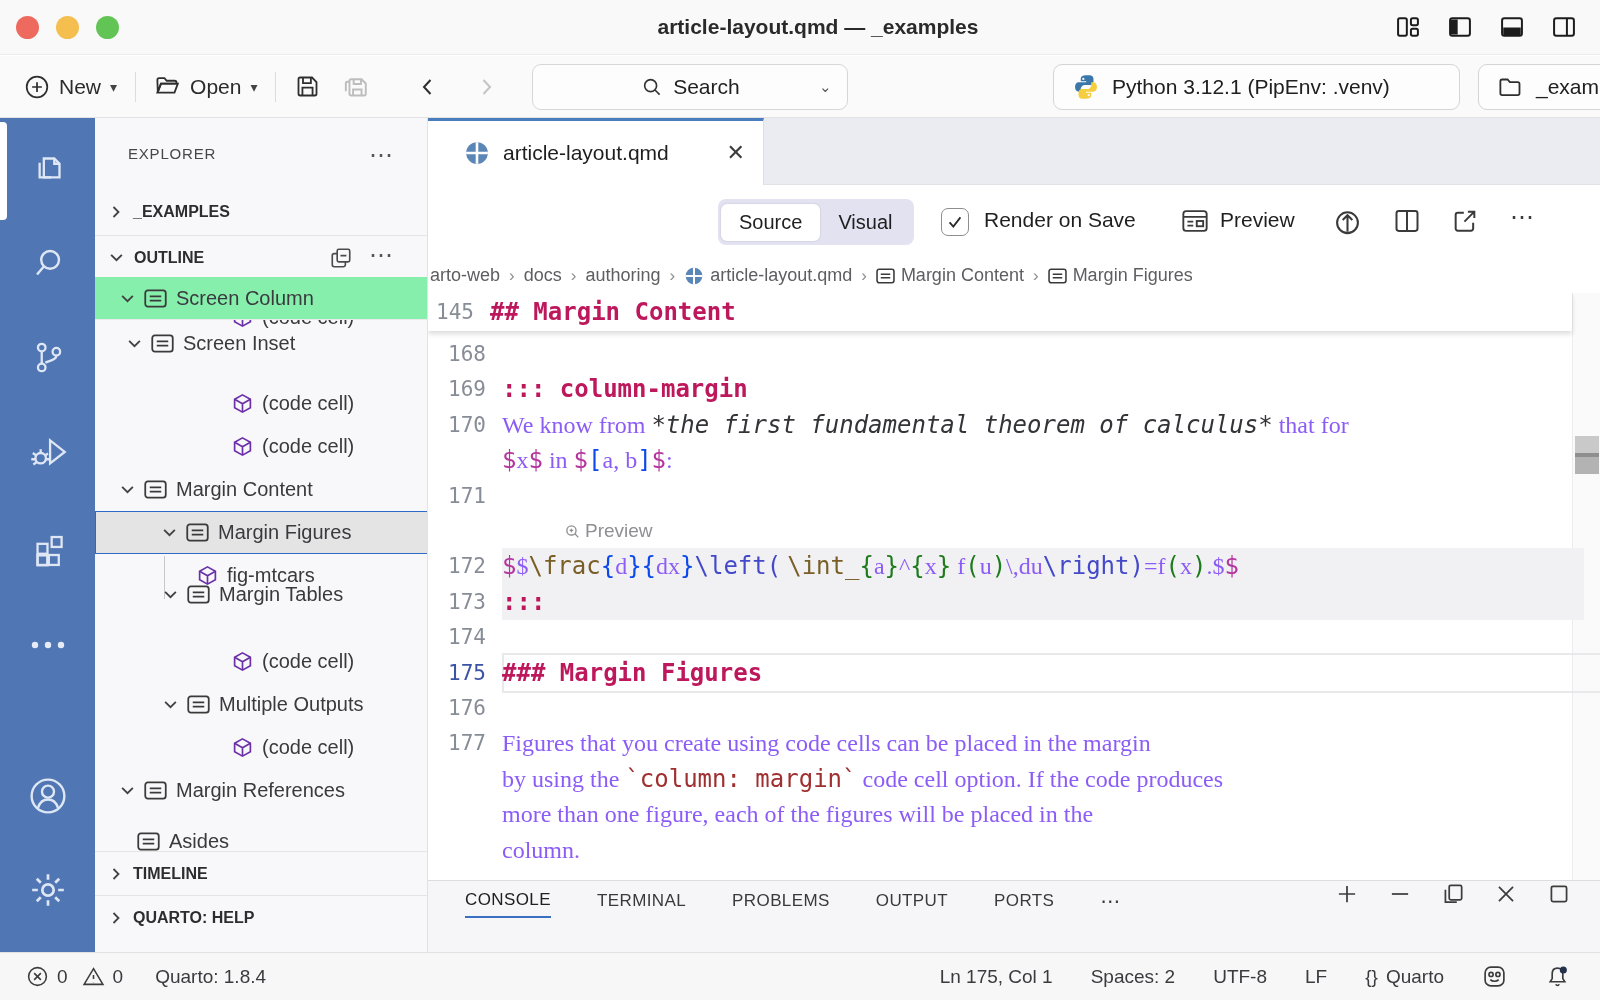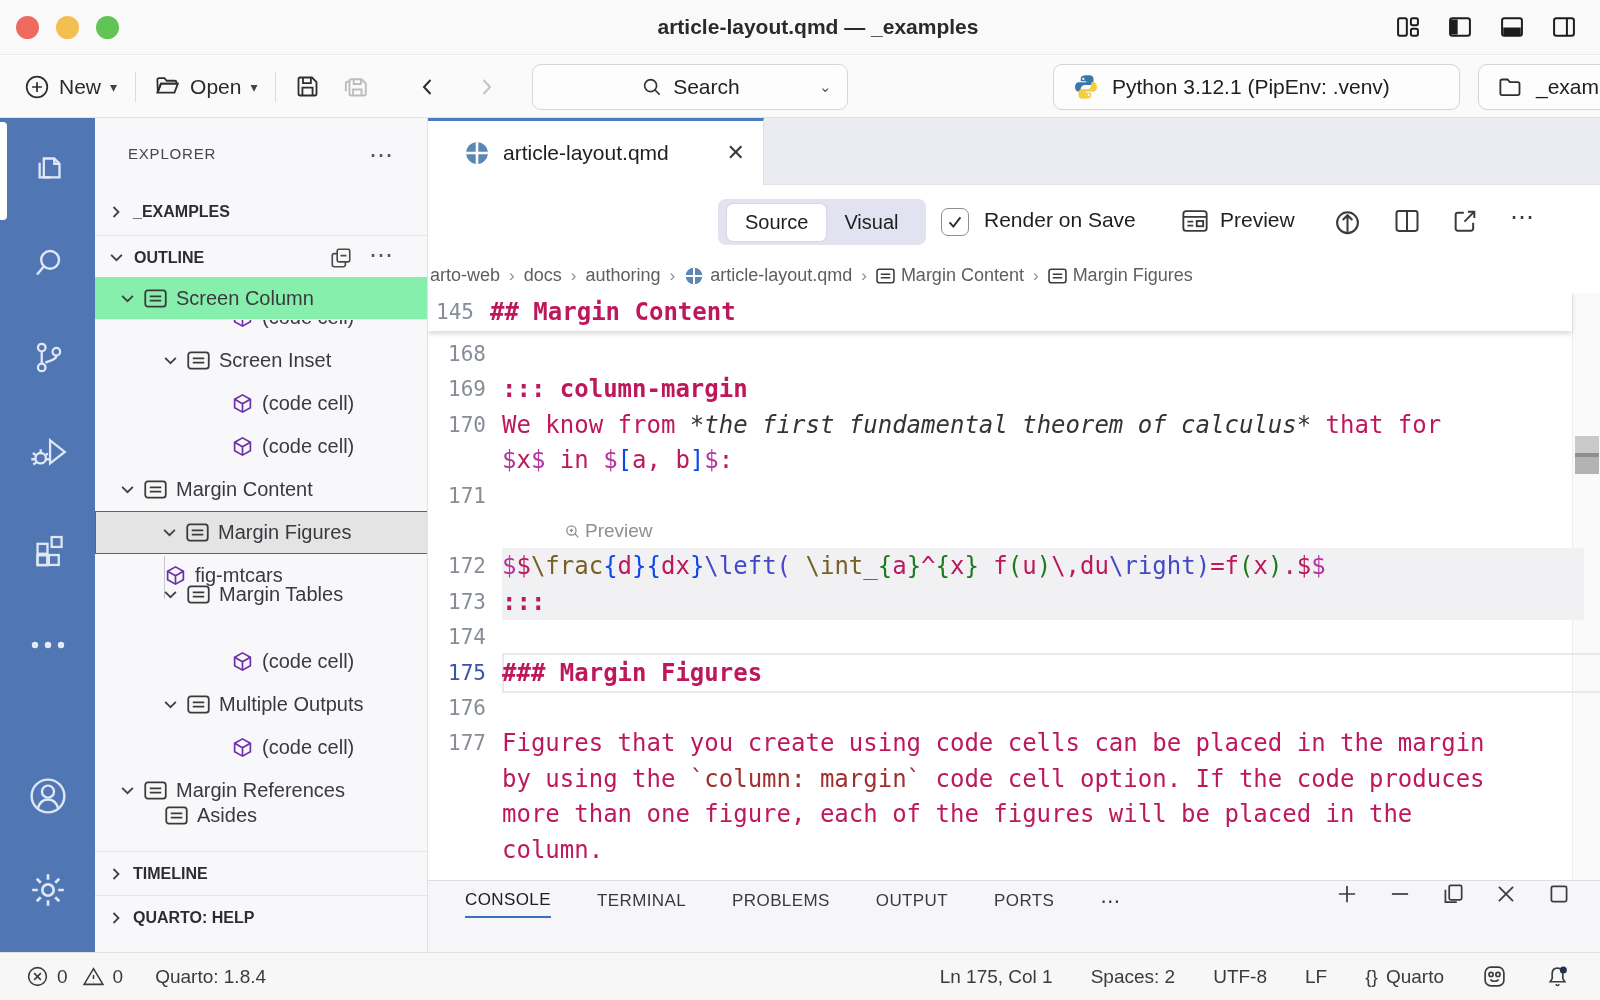--- a/index.html
+++ b/index.html
@@ -54,42 +54,42 @@
   
   .main{position:absolute;left:428px;top:118px;width:1172px;height:834px;background:#fff;}
 
   .tabbar{position:absolute;left:0;top:0;width:1172px;height:67px;background:#ebecf1;border-bottom:1px solid #e2e2e6;}
   .tab{position:absolute;left:0;top:0;width:336px;height:67px;background:#fff;border-top:3px solid #4a7dbe;
     border-right:1px solid #dfdfe3;display:flex;align-items:center;gap:13px;padding:0 18px 0 36px;font-size:21px;color:#1e1e1e;}
   .tab-close{margin-left:auto;font-size:22px;color:#3c3c3c;}
 
   .edtoolbar{position:absolute;left:0;top:67px;width:1172px;height:73px;background:#fff;}
   .seg{position:absolute;left:290px;top:14px;height:46px;background:#e2e2f1;border-radius:8px;
-    display:flex;align-items:center;padding:9px;font-size:20px;color:#1f1f1f;}
+    display:flex;align-items:center;padding:3px;font-size:20px;color:#1f1f1f;}
   .seg .on{background:#fff;border-radius:6px;padding:7px 18px;box-shadow:0 0 2px rgba(0,0,0,.18);}
   .seg .off{padding:7px 18px;}
   .chk{position:absolute;left:513px;top:23px;width:28px;height:28px;border:1.6px solid #8e8e8e;border-radius:7px;
     display:flex;align-items:center;justify-content:center;background:#fff;}
   .edt-label{position:absolute;top:23px;font-size:21px;color:#1f1f1f;white-space:nowrap;}
   .edt-ic{position:absolute;top:22px;}
   .more3{font-size:24px;color:#3a3a3a;letter-spacing:2px;}
 
   .breadcrumbs{position:absolute;left:0;top:140px;width:1172px;height:35px;background:#fff;
     display:flex;align-items:center;gap:9px;font-size:18px;color:#5e5e62;padding-left:2px;white-space:nowrap;}
   .bc-sep{color:#8d8d91;font-size:17px;}
   .bc-item{display:flex;align-items:center;gap:6px;}
 
   
   .editor{position:absolute;left:0;top:175px;width:1172px;height:587px;background:#fff;overflow:hidden;}
   .crow{position:absolute;left:12px;width:1144px;height:36px;display:flex;align-items:center;}
   .ln{width:62px;flex:none;text-align:right;padding-right:16px;font-family:"DejaVu Sans Mono",monospace;
     font-size:21px;color:#878d96;position:relative;z-index:2;}
   .ctext{font-family:"DejaVu Sans Mono",monospace;font-size:24px;white-space:pre;position:relative;z-index:2;}
   .tk-h{color:#be185d;font-weight:bold;}
-  .tk-p{color:#be185d;}
+  .tk-p{color:#8b5cf6;font-family:Liberation Serif, serif;}
   .tk-i{color:#333438;font-style:italic;}
   .tk-m{color:#b5359f;}
   .tk-b1{color:#0b49ec;}
   .tk-b2{color:#1d7a1d;}
   .tk-cmd{color:#795e26;}
   .tk-lb{color:#4349c8;}
   .tk-c{color:#a03030;}
   .cfill{position:absolute;left:62px;right:0;top:0;bottom:0;background:#f1f1f3;z-index:1;}
   .crow.cur .ln{color:#3a53a4;}
   .cline{position:absolute;left:62px;width:1102px;top:-2px;bottom:-2px;border:2px solid #e9e9eb;z-index:1;}
@@ -313,21 +313,21 @@
         <svg class="chev-d" viewBox="0 0 14 14" fill="none" stroke="#424242" stroke-width="1.7">
             <path d="m2 4.5 5 5 5-5"></path>
           </svg>
         <svg class="ic" width="23" height="19" viewBox="0 0 22 18" fill="none" stroke="#3a3a3a" stroke-width="1.7">
             <rect x="1.2" y="1.2" width="19.6" height="15.6" rx="2.5"></rect>
             <path d="M5.5 7h11M5.5 11h11"></path>
           </svg>
         <span>Screen Column</span>
       </div>
 
-      <div class="trow" style="top:221px;padding-left:68px">
+      <div class="trow" style="top:204px;padding-left:32px">
         <svg class="chev-d" viewBox="0 0 14 14" fill="none" stroke="#424242" stroke-width="1.7">
             <path d="m2 4.5 5 5 5-5"></path>
           </svg>
         <svg class="ic" width="23" height="19" viewBox="0 0 22 18" fill="none" stroke="#3a3a3a" stroke-width="1.7">
             <rect x="1.2" y="1.2" width="19.6" height="15.6" rx="2.5"></rect>
             <path d="M5.5 7h11M5.5 11h11"></path>
           </svg>
         <span>Screen Inset</span>
       </div>
       <div class="trow" style="top:264px;padding-left:137px">
@@ -358,21 +358,21 @@
         <svg class="chev-d" viewBox="0 0 14 14" fill="none" stroke="#424242" stroke-width="1.7">
             <path d="m2 4.5 5 5 5-5"></path>
           </svg>
         <svg class="ic" width="23" height="19" viewBox="0 0 22 18" fill="none" stroke="#3a3a3a" stroke-width="1.7">
             <rect x="1.2" y="1.2" width="19.6" height="15.6" rx="2.5"></rect>
             <path d="M5.5 7h11M5.5 11h11"></path>
           </svg>
         <span>Margin Figures</span>
       </div>
       <div class="guide" style="top:438px;height:43px"></div>
-      <div class="trow" style="top:436px;padding-left:70px">
+      <div class="trow" style="top:436px;padding-left:102px">
         <svg class="ic" width="21" height="21" viewBox="0 0 20 20" fill="none" stroke="#6b2fa8" stroke-width="1.6">
             <path d="M10 1.8 17.5 6v8L10 18.2 2.5 14V6z"></path>
             <path d="M2.5 6 10 10.2 17.5 6M10 10.2v8"></path>
           </svg>
         <span>fig-mtcars</span>
       </div>
       <div class="trow" style="top:455px;padding-left:68px">
         <svg class="chev-d" viewBox="0 0 14 14" fill="none" stroke="#424242" stroke-width="1.7">
             <path d="m2 4.5 5 5 5-5"></path>
           </svg>
@@ -409,21 +409,21 @@
       <div class="trow" style="top:651px;padding-left:25px">
         <svg class="chev-d" viewBox="0 0 14 14" fill="none" stroke="#424242" stroke-width="1.7">
             <path d="m2 4.5 5 5 5-5"></path>
           </svg>
         <svg class="ic" width="23" height="19" viewBox="0 0 22 18" fill="none" stroke="#3a3a3a" stroke-width="1.7">
             <rect x="1.2" y="1.2" width="19.6" height="15.6" rx="2.5"></rect>
             <path d="M5.5 7h11M5.5 11h11"></path>
           </svg>
         <span>Margin References</span>
       </div>
-      <div class="trow" style="top:676px;padding-left:70px">
+      <div class="trow" style="top:702px;padding-left:42px">
         <svg class="ic" width="23" height="19" viewBox="0 0 22 18" fill="none" stroke="#3a3a3a" stroke-width="1.7">
             <rect x="1.2" y="1.2" width="19.6" height="15.6" rx="2.5"></rect>
             <path d="M5.5 7h11M5.5 11h11"></path>
           </svg>
         <span>Asides</span>
       </div>
     </div>
 
     <div class="sb-div" style="top:733px"></div>
     <div class="sb-sect" style="top:734px">

